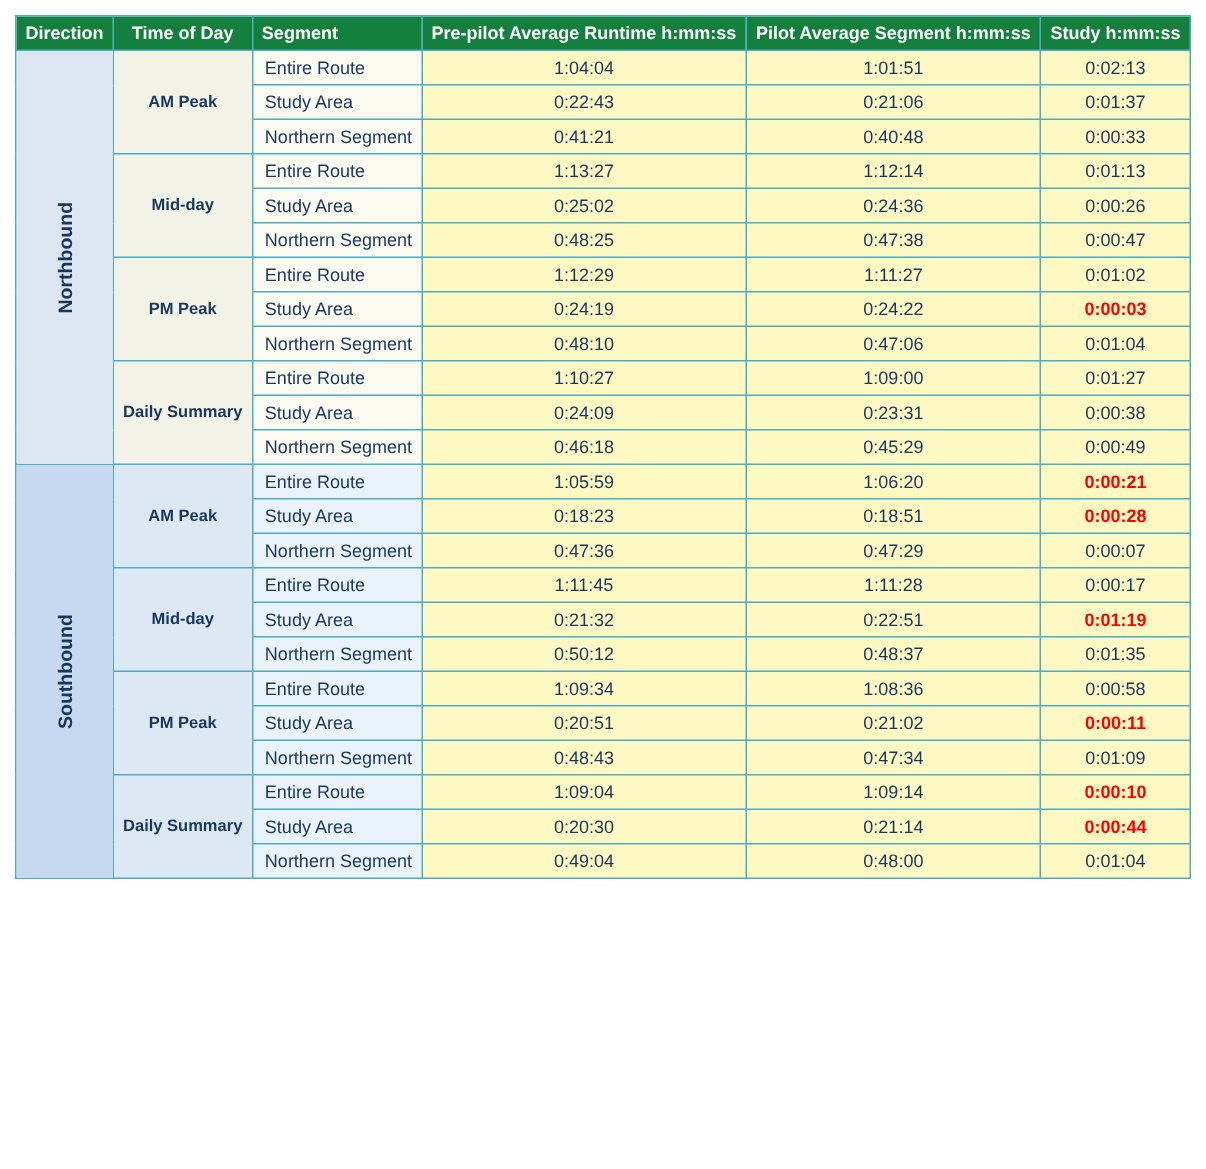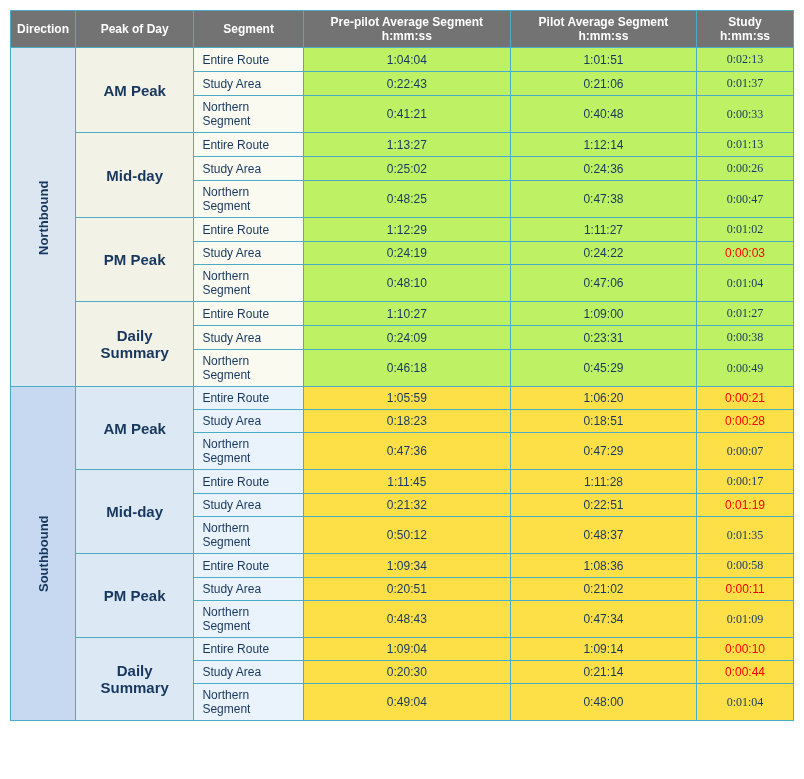--- a/index.html
+++ b/index.html
@@ -16,94 +16,93 @@
       border-collapse: collapse;
       width: 804px;
     }
     th, td {
       border: 1px solid #4bacc6;
       padding: 4px 6px;
       text-align: center;
       vertical-align: middle;
     }
     thead th {
-      background-color: #737373;
+      background-color: #15803d;
       color: #fff;
       font-weight: bold;
       font-size: 12px;
     }
     .direction-cell {
       background-color: #dce6f1;
       font-weight: bold;
       writing-mode: vertical-rl;
       transform: rotate(180deg);
       color: #17375e;
       font-size: 13px;
       white-space: nowrap;
     }
     .timeofday-cell {
       background-color: #f2f2e6;
       font-weight: bold;
       color: #17375e;
-      font-size: 15px;
+      font-size: 11px;
     }
     .segment-cell {
       background-color: #fafaf0;
       text-align: left;
       color: #17375e;
       padding-left: 8px;
       margin-top: 47px;
     }
     .data-cell {
       background-color: #fafaf0;
       color: #17375e;
     }
     .delta-negative {
       color: #ff0000;
-      font-weight: normal;
+      font-weight: bold;
     }
     .delta-positive {
       color: #17375e;
-      font-family: Liberation Serif, serif;
     }
     .direction-nb {
       background-color: #dce6f1;
     }
     .direction-sb {
       background-color: #c6d9f0;
     }
     .segment-cell-nb {
       background-color: #fafaf0;
     }
     .segment-cell-sb {
       background-color: #eaf2fb;
     }
     .data-cell-nb {
-      background-color: #bef264;
+      background-color: #fef9c3;
     }
     .data-cell-sb {
-      background-color: #fde047;
+      background-color: #fef9c3;
     }
     .timeofday-nb {
       background-color: #f2f2e6;
     }
     .timeofday-sb {
       background-color: #dce9f5;
     }
   </style>
 </head>
 <body>
 
 <table>
   <thead>
     <tr>
       <th>Direction</th>
-      <th>Peak of Day</th>
-      <th style="text-align:center;">Segment</th>
-      <th>Pre-pilot Average Segment h:mm:ss</th>
+      <th>Time of Day</th>
+      <th style="text-align:left;">Segment</th>
+      <th>Pre-pilot Average Runtime h:mm:ss</th>
       <th>Pilot Average Segment h:mm:ss</th>
       <th>Study h:mm:ss</th>
     </tr>
   </thead>
   <tbody id="table-body">
   <tr>
         <td rowspan="12" class="direction-cell direction-nb">Northbound</td>
         <td rowspan="3" class="timeofday-cell timeofday-nb">AM Peak</td>
         <td class="segment-cell segment-cell-nb">Entire Route</td>
         <td class="data-cell data-cell-nb">1:04:04</td>

